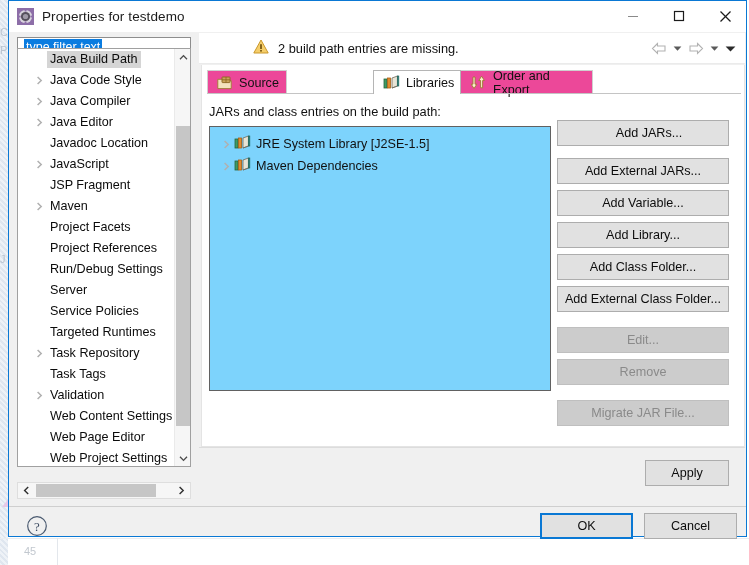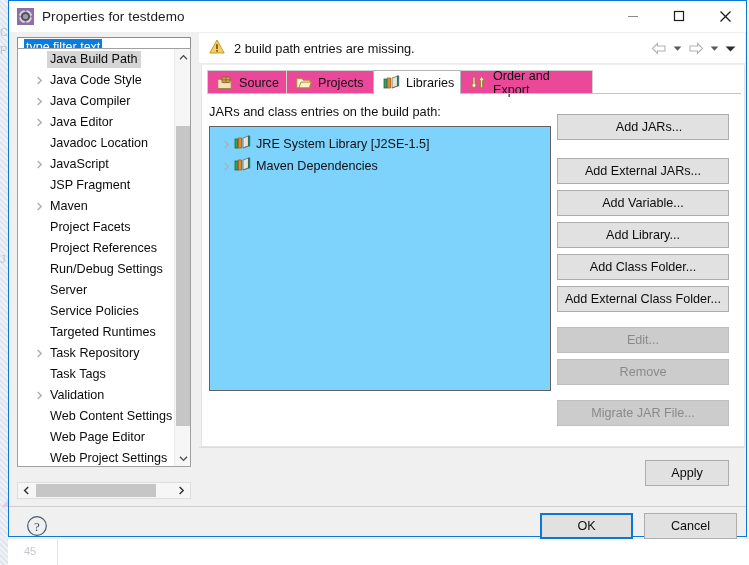--- a/index.html
+++ b/index.html
@@ -125,21 +125,21 @@
     position: absolute; left: 18px; top: 1px; width: 120px; height: 13px; background: #c6c6c6;
   }
 
   
   #right {
     position: absolute; left: 190px; top: 0px; width: 547px; height: 474px;
   }
   #msgbar {
     position: absolute; left: 0; top: 1px; width: 546px; height: 31px;
     background: #ffffff; display: flex; align-items: center;
-    border-bottom: 1px solid #ebebeb; box-sizing: border-box;
+    border-bottom: 1px solid #ebebeb; box-sizing: border-box; padding-left: 44px;
   }
   #warn-icon { margin-left: 10px; margin-right: 9px; flex: none; }
   #msgbar .msg { font-size: 12.8px; color: #111111; }
   #navgrp {
     position: absolute; right: 6px; top: 0; height: 31px;
     display: flex; align-items: center; gap: 0px;
   }
   #navgrp .nav { padding: 0 3px; display: flex; align-items: center; }
 
   #tabstrip {
@@ -466,29 +466,20 @@
             <span style="display: flex;">
               <svg width="16" height="14" viewBox="0 0 16 14">
                 <path d="M0.8 3.3 L0.8 12.6 L14.2 12.6 L14.2 4.6 L7 4.6 L5.6 3.3 Z" fill="#f4e2bd" stroke="#9d7b33" stroke-width="0.9"></path>
                 <rect x="5" y="1" width="8" height="5.6" rx="0.6" fill="#caa35a" stroke="#8a6520" stroke-width="0.9"></rect>
                 <line x1="5" y1="3.8" x2="13" y2="3.8" stroke="#8a6520" stroke-width="0.8"></line>
                 <line x1="9" y1="1" x2="9" y2="6.6" stroke="#8a6520" stroke-width="0.8"></line>
               </svg>
             </span>
             <span>Source</span>
           </div>
-          <div class="tab" style="left: 79px; width: 88px;">
-            <span style="display: flex;">
-              <svg width="16" height="14" viewBox="0 0 16 14">
-                <path d="M0.8 2.6 L6 2.6 L7.3 4.2 L14 4.2 L14 11.8 L0.8 11.8 Z" fill="#fdf5e2" stroke="#b08a33" stroke-width="1"></path>
-                <path d="M2.8 11.8 L5 6.1 L15.4 6.1 L13.2 11.8 Z" fill="#fbefd2" stroke="#b08a33" stroke-width="1"></path>
-              </svg>
-            </span>
-            <span>Projects</span>
-          </div>
           <div class="tab active" style="left: 166px; width: 88px;">
             <span style="display: flex;">
               <svg width="17" height="15" viewBox="0 0 17 15">
                 <rect x="1" y="4" width="3" height="9" fill="#3f9a63" stroke="#27643f" stroke-width="0.8"></rect>
                 <rect x="4.5" y="3" width="3" height="10" fill="#e08a2e" stroke="#a85f12" stroke-width="0.8"></rect>
                 <path d="M9 13 L9 3 L14.5 1 L14.5 11 Z" fill="#e8e3d5" stroke="#6f6a5c" stroke-width="0.8"></path>
                 <path d="M9 13 L14.5 11" fill="none" stroke="#6f6a5c" stroke-width="0.8"></path>
                 <rect x="14.3" y="1" width="1.5" height="10" fill="#2f8f86" stroke="#1d6058" stroke-width="0.7"></rect>
               </svg>
             </span>
@@ -535,21 +526,21 @@
                 <rect x="4.5" y="3" width="3" height="10" fill="#e08a2e" stroke="#a85f12" stroke-width="0.8"></rect>
                 <path d="M9 13 L9 3 L14.5 1 L14.5 11 Z" fill="#e8e3d5" stroke="#6f6a5c" stroke-width="0.8"></path>
                 <path d="M9 13 L14.5 11" fill="none" stroke="#6f6a5c" stroke-width="0.8"></path>
                 <rect x="14.3" y="1" width="1.5" height="10" fill="#2f8f86" stroke="#1d6058" stroke-width="0.7"></rect>
               </svg></span>
             <span class="ltext">Maven Dependencies</span>
           </div>
         </div>
 
       <div id="sidebuttons">
-          <div class="sidebtn" style="top: 82px; padding-left: 12px;">Add JARs...</div>
+          <div class="sidebtn" style="top: 88px; padding-left: 12px;">Add JARs...</div>
           <div class="sidebtn" style="top: 126px;">Add External JARs...</div>
           <div class="sidebtn" style="top: 158px;">Add Variable...</div>
           <div class="sidebtn" style="top: 190px;">Add Library...</div>
           <div class="sidebtn" style="top: 222px;">Add Class Folder...</div>
           <div class="sidebtn" style="top: 254px;">Add External Class Folder...</div>
           <div class="sidebtn disabled" style="top: 295px;">Edit...</div>
           <div class="sidebtn disabled" style="top: 327px;">Remove</div>
           <div class="sidebtn disabled" style="top: 368px;">Migrate JAR File...</div>
         </div>
 

